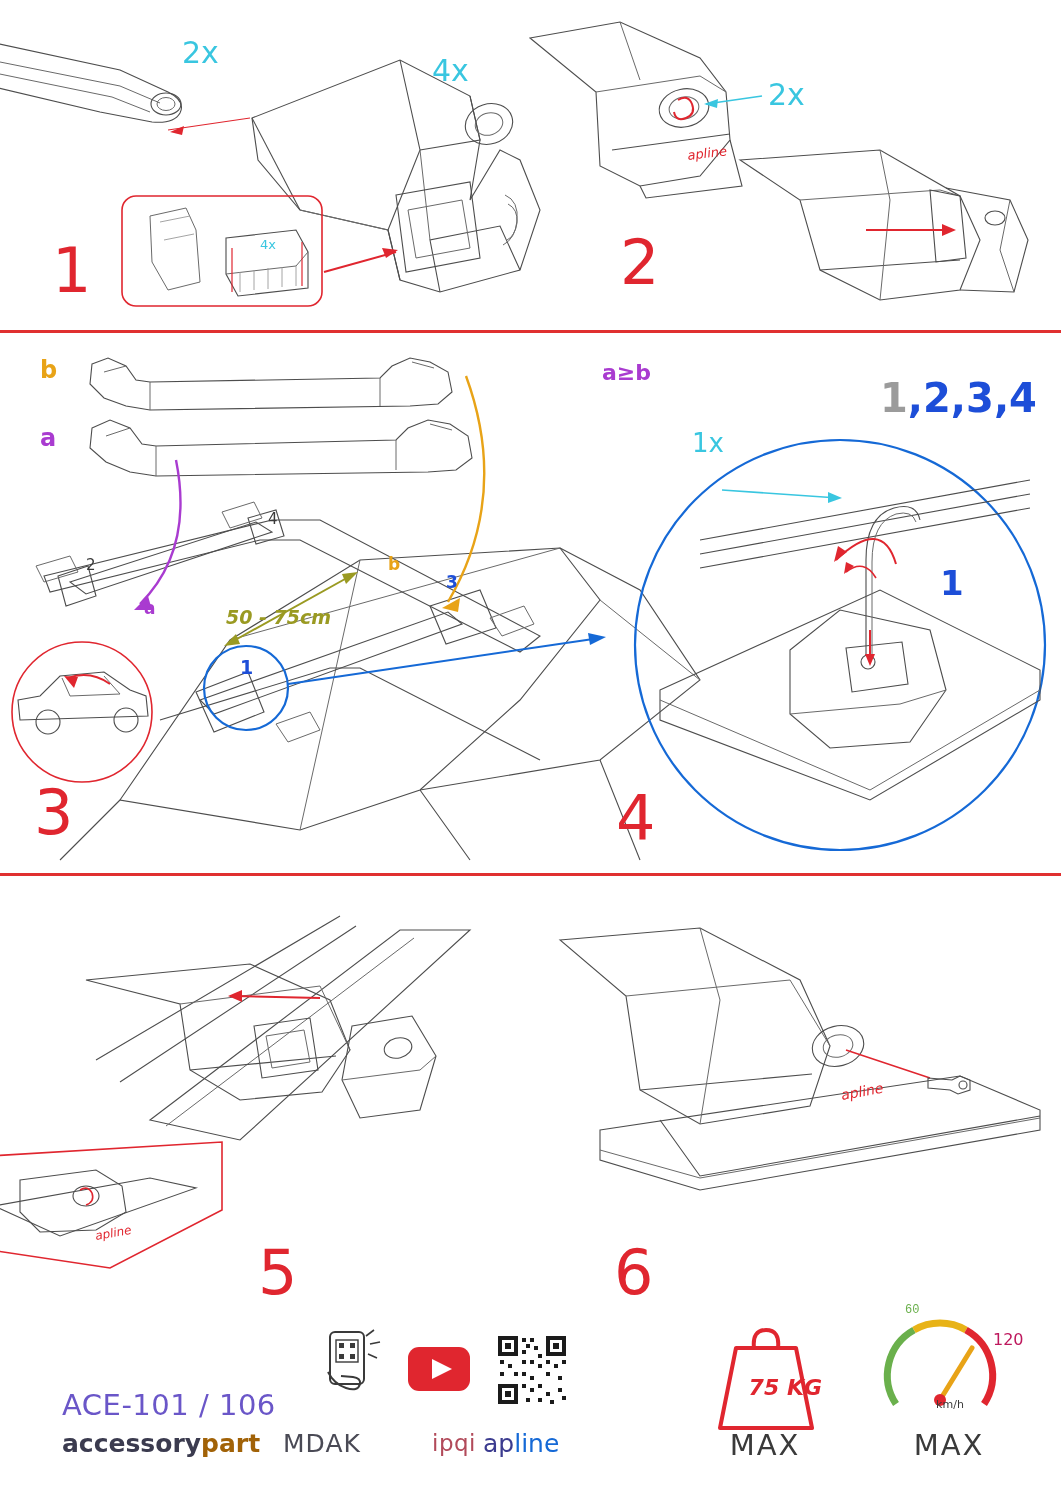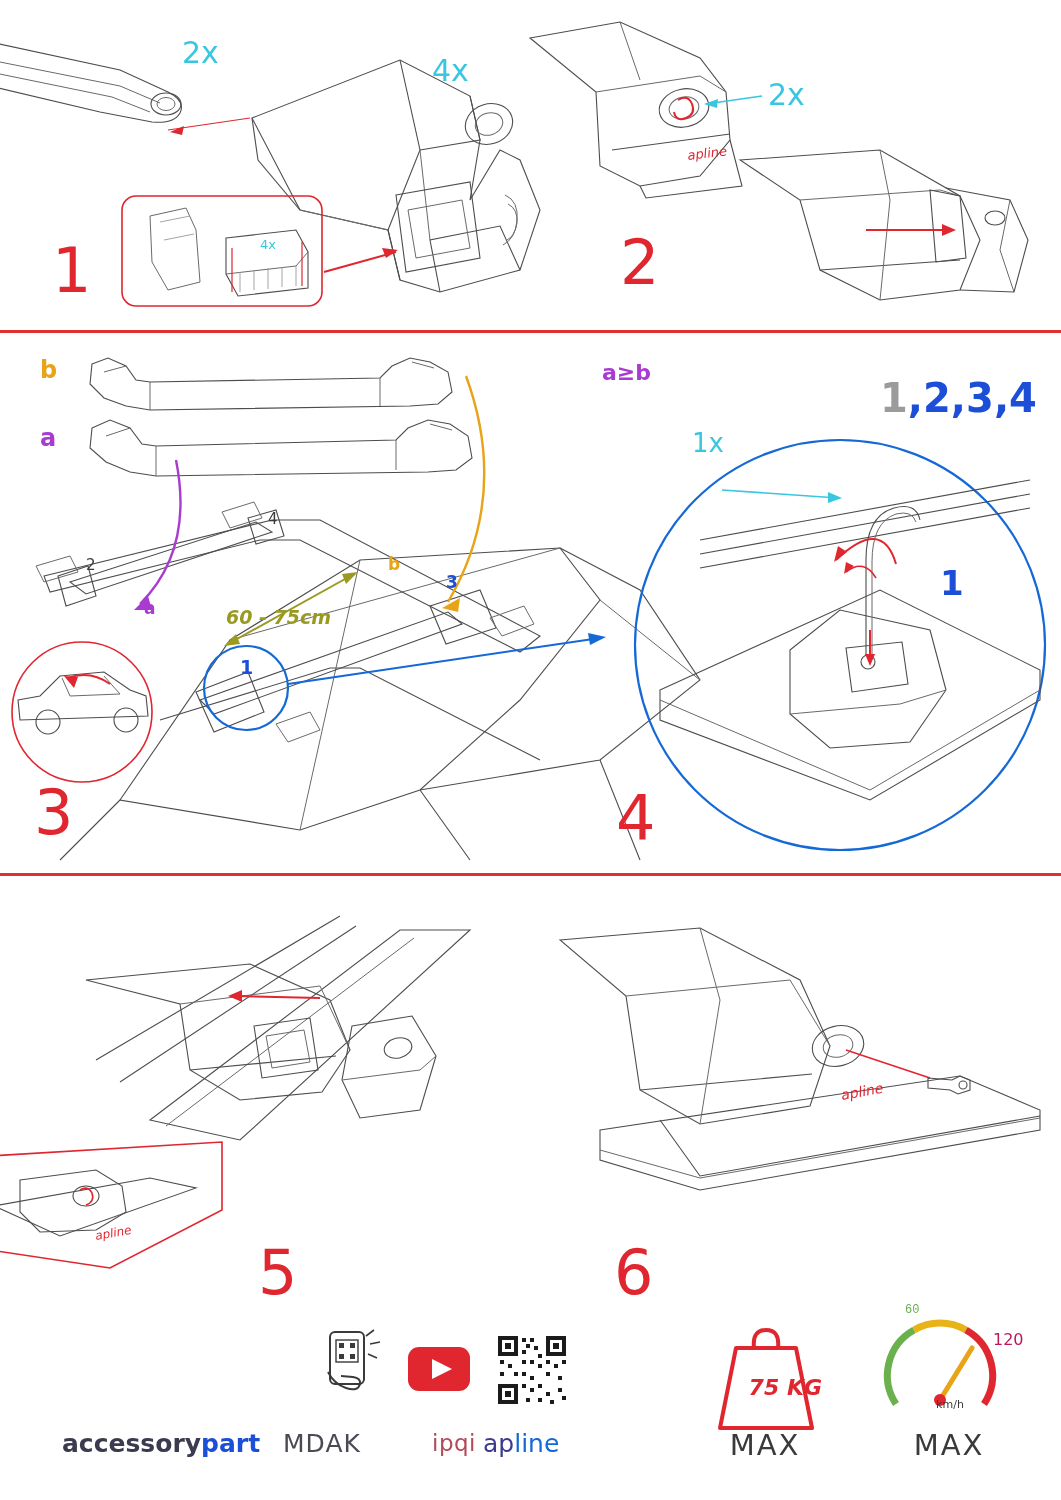--- a/index.html
+++ b/index.html
@@ -52,21 +52,21 @@
   
   .footer-code{
     position:absolute;left:62px;top:1388px;
     font-family:"DejaVu Sans", sans-serif;
     font-size:29px;color:#6a56c8;letter-spacing:.5px;
   }
   .brand-ap{
     position:absolute;left:62px;top:1429px;
     font-family:"DejaVu Sans", sans-serif;font-size:25px;font-weight:bold;color:#3b3b4f;
   }
-  .brand-ap .accent{color:#1d4ed8;}
+  .brand-ap .accent{color:#a16207;}
   .brand-mdak{
     position:absolute;left:283px;top:1429px;
     font-family:"DejaVu Sans", sans-serif;font-size:25px;color:#4a4a55;letter-spacing:1px;
   }
   .brand-ipqi{
     position:absolute;left:408px;top:1430px;
     font-family:"DejaVu Sans", sans-serif;font-size:23px;color:#b24a5a;letter-spacing:.5px;margin-left:24px;
   }
   .brand-apline{
     position:absolute;left:483px;top:1429px;
@@ -281,39 +281,40 @@
   <div class="lbl cyan" style="left:432px;top:56px;font-size:30px;">4x</div>
   <div class="lbl cyan" style="left:260px;top:238px;font-size:13px;">4x</div>
   <div class="step-num" style="left:52px;top:240px;">1</div>
 
   <div class="lbl cyan" style="left:768px;top:80px;font-size:30px;">2x</div>
   <div class="step-num" style="left:620px;top:232px;">2</div>
 
   <div class="lbl orange" style="left:40px;top:358px;font-size:24px;font-weight:bold;">b</div>
   <div class="lbl purple" style="left:40px;top:426px;font-size:24px;font-weight:bold;">a</div>
   <div class="lbl" style="left:566px;top:362px;font-size:22px;font-weight:bold;color:#a93bd0;margin-left:36px;">a≥b</div>
-  <div class="lbl olive" style="left:226px;top:608px;font-size:19px;font-style:italic;font-weight:bold;">60 - 75cm</div>
+  <div class="lbl olive" style="left:226px;top:608px;font-size:19px;font-style:italic;font-weight:bold;">50 - 75cm</div>
   <div class="lbl blue" style="left:240px;top:658px;font-size:19px;font-weight:bold;">1</div>
   <div class="lbl" style="left:86px;top:558px;font-size:15px;color:#3a3a3a;">2</div>
   <div class="lbl blue" style="left:446px;top:574px;font-size:17px;font-weight:bold;">3</div>
   <div class="lbl" style="left:268px;top:512px;font-size:15px;color:#3a3a3a;">4</div>
   <div class="lbl purple" style="left:144px;top:600px;font-size:17px;font-weight:bold;">a</div>
   <div class="lbl orange" style="left:388px;top:556px;font-size:17px;font-weight:bold;">b</div>
   <div class="step-num" style="left:34px;top:782px;">3</div>
 
   <div class="lbl cyan" style="left:692px;top:430px;font-size:26px;text-align:center;">1x</div>
   <div class="lbl" style="left:880px;top:378px;font-size:40px;font-weight:bold;">
     <span class="gray">1</span><span class="blue">,2,3,4</span>
   </div>
   <div class="lbl blue" style="left:940px;top:566px;font-size:34px;font-weight:bold;">1</div>
   <div class="step-num" style="left:616px;top:788px;">4</div>
 
   <div class="step-num" style="left:258px;top:1242px;">5</div>
   <div class="step-num" style="left:614px;top:1242px;">6</div>
 
+  <div class="footer-code">ACE-101 / 106</div>
 
   <div class="brand-ap">
     <span>accessory</span><span class="accent">part</span>
   </div>
   <div class="brand-mdak">MDAK</div>
   <div class="brand-ipqi">ipqi</div>
   <div class="brand-apline">
     <span>ap</span><span class="accent">line</span>
   </div>
 

